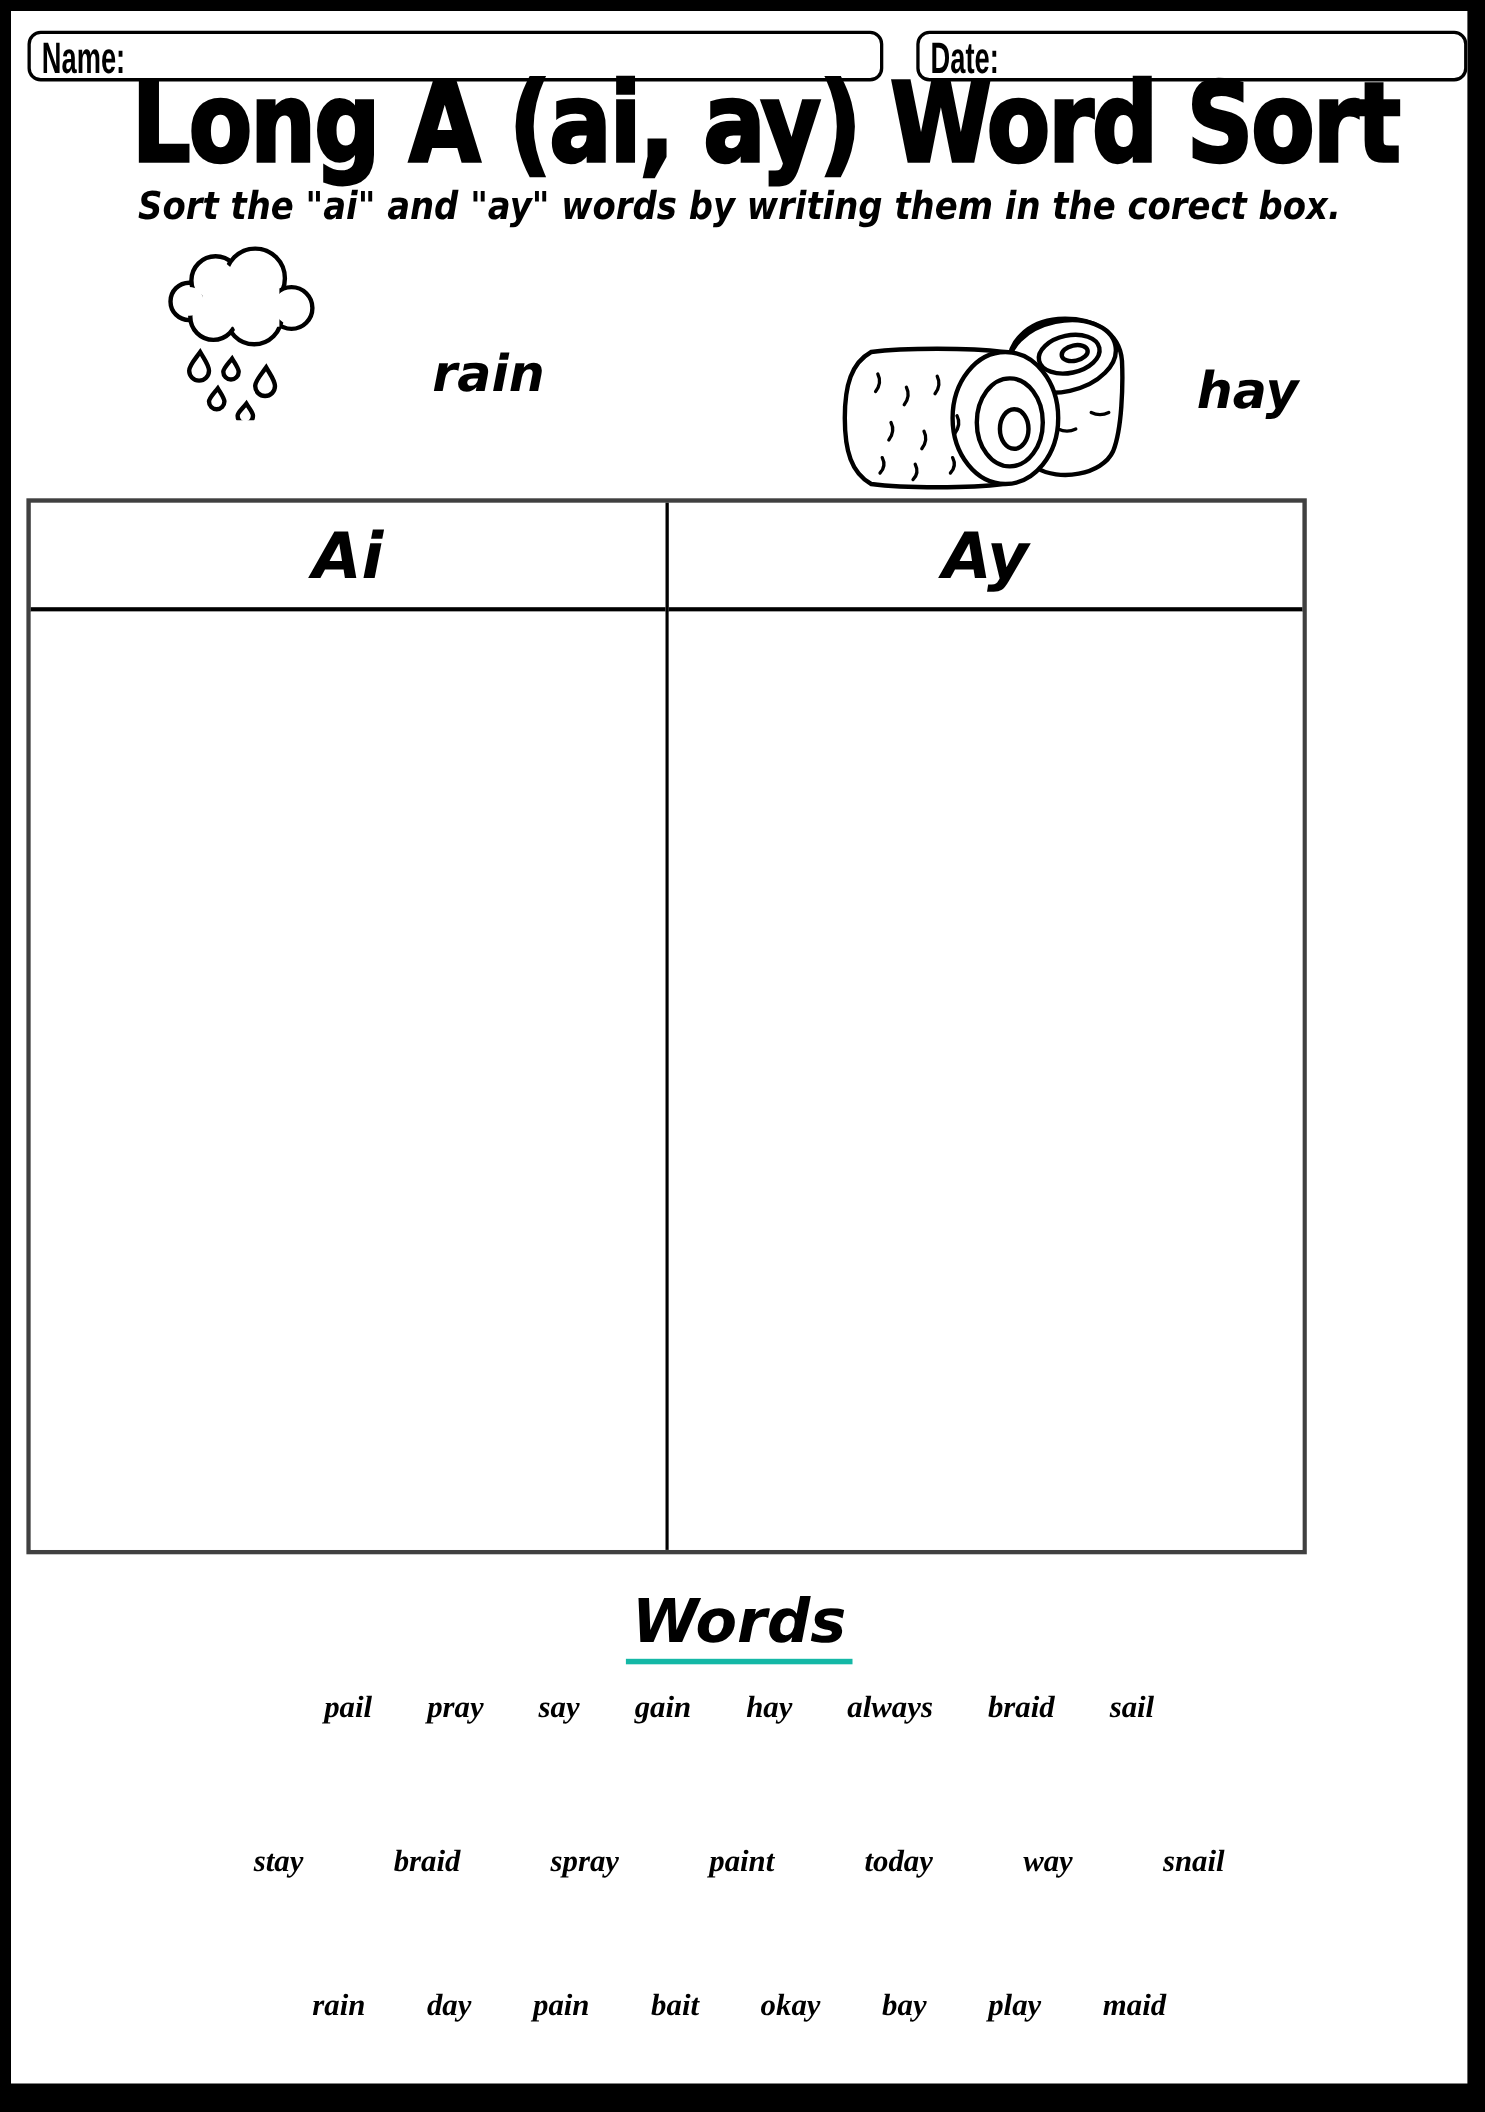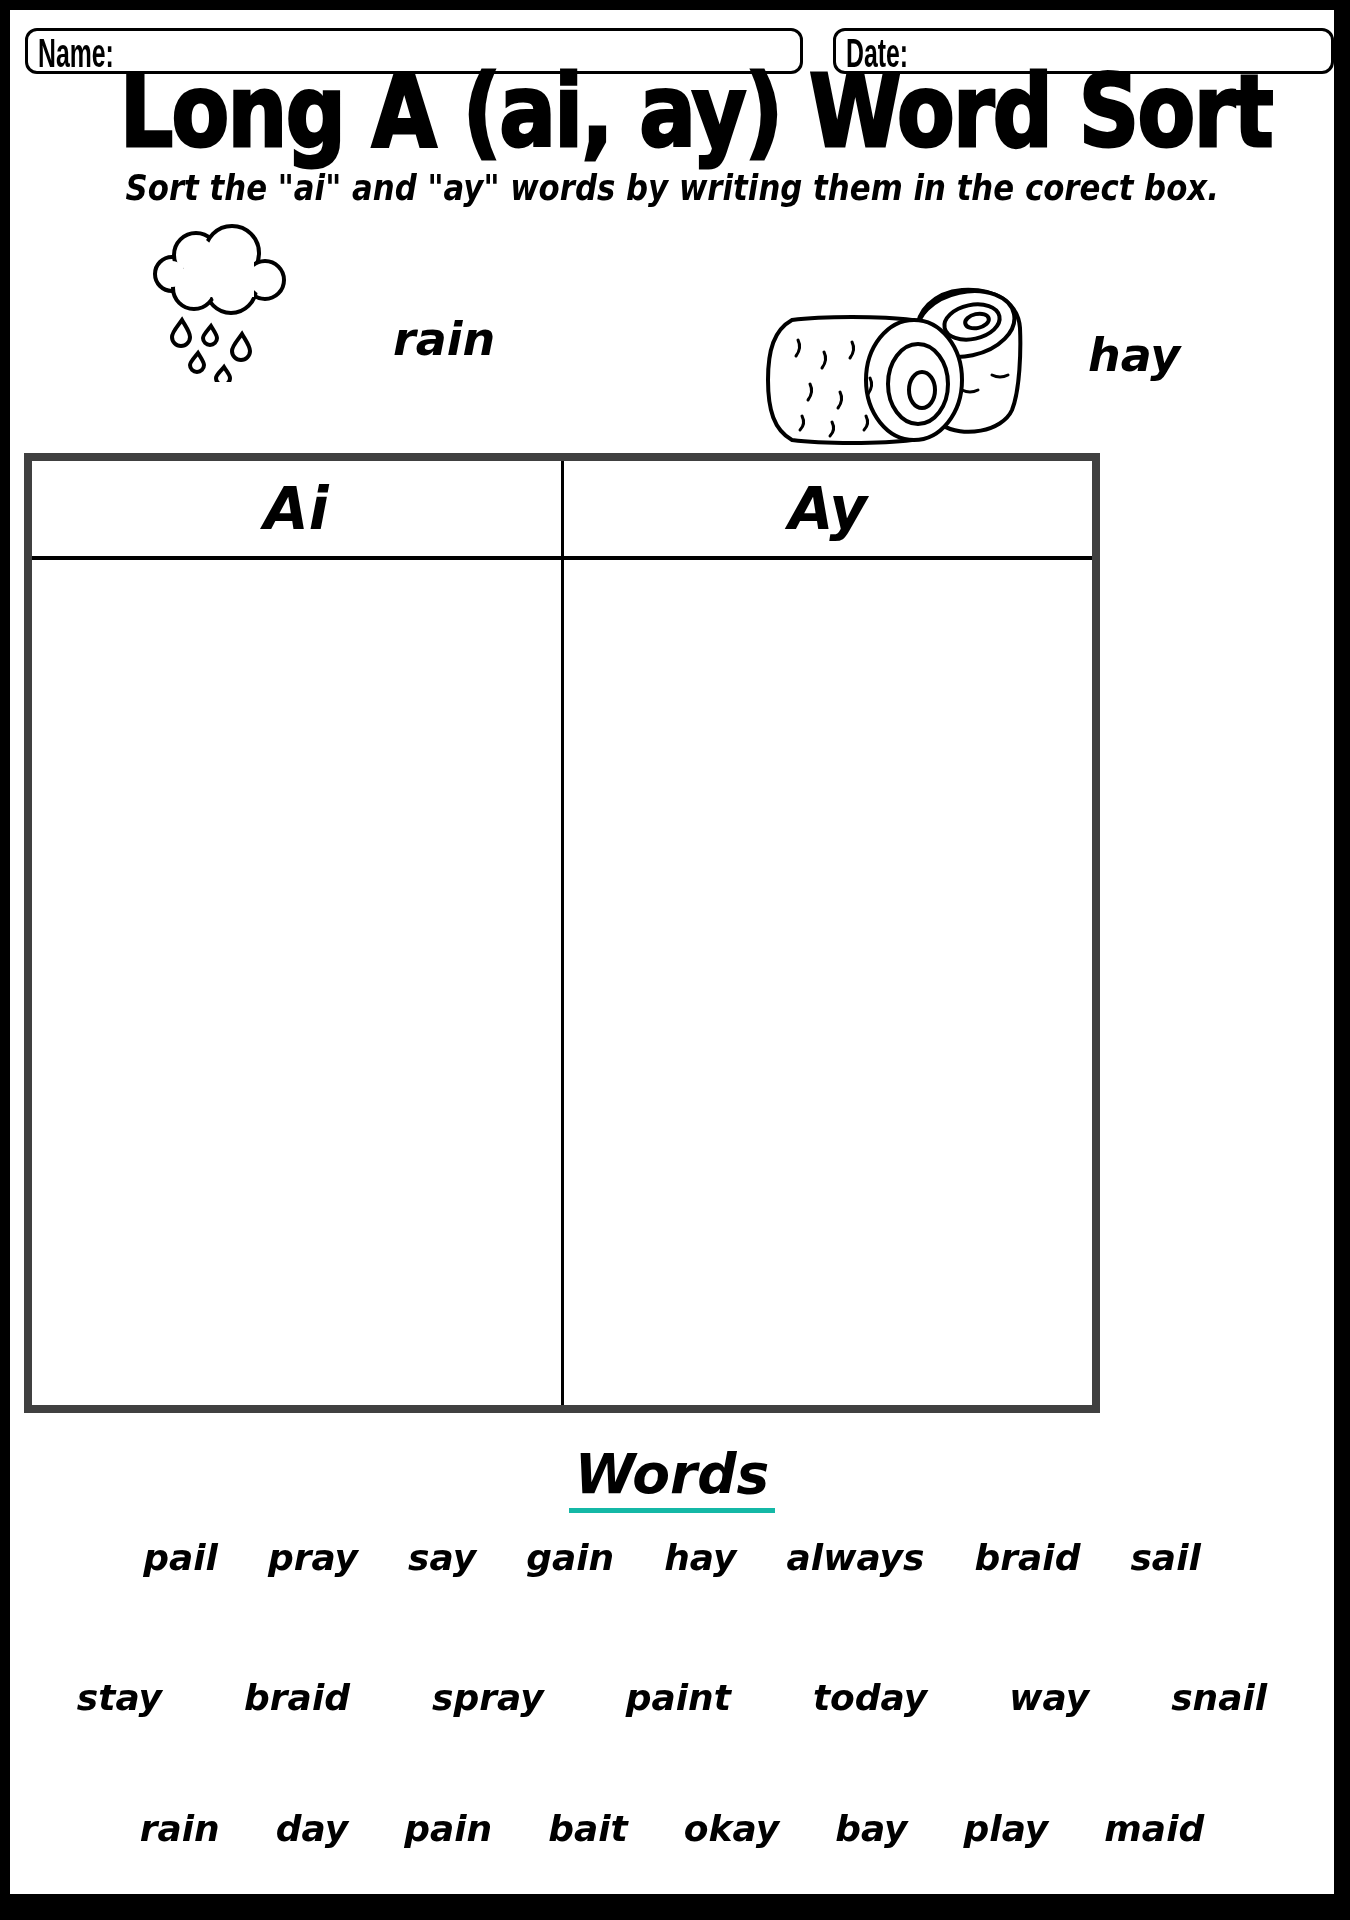--- a/index.html
+++ b/index.html
@@ -79,23 +79,23 @@
     font-size: 46px;
     white-space: nowrap;
   }
   .rain-label { left: 383px; top: 302px; }
   .hay-label  { left: 1078px; top: 318px; }
   
   .sort-table {
     position: absolute;
     left: 14px;
     top: 443px;
-    width: 1076px;
+    width: 1164px;
     height: 960px;
-    border: 8px solid #404040;
+    border: 4px solid #404040;
     display: flex;
   }
   .sort-col { flex: 1; display: flex; flex-direction: column; }
   .sort-col + .sort-col { border-left: 3px solid #000; }
   .sort-col-header {
     height: 99px;
     border-bottom: 4px solid #000;
     display: flex;
     align-items: center;
     justify-content: center;
@@ -120,22 +120,23 @@
     padding: 0 6px 2px 6px;
   }
   .word-row {
     position: absolute;
     left: 0; right: 0;
     display: flex;
     justify-content: center;
     align-items: baseline;
     font-style: italic;
     font-weight: bold;
-    font-size: 36px;
-    white-space: nowrap;
+    font-size: 28px;
+    white-space: nowrap;
+    font-family: Liberation Serif, serif;
   }
   .word-row-1 { top: 1527px; gap: 50px; }
   .word-row-2 { top: 1667px; gap: 82px; }
   .word-row-3 { top: 1798px; gap: 56px; }
   .word { display: inline-block; }
   svg { display: block; }
 </style>
 </head>
 <body>
 

